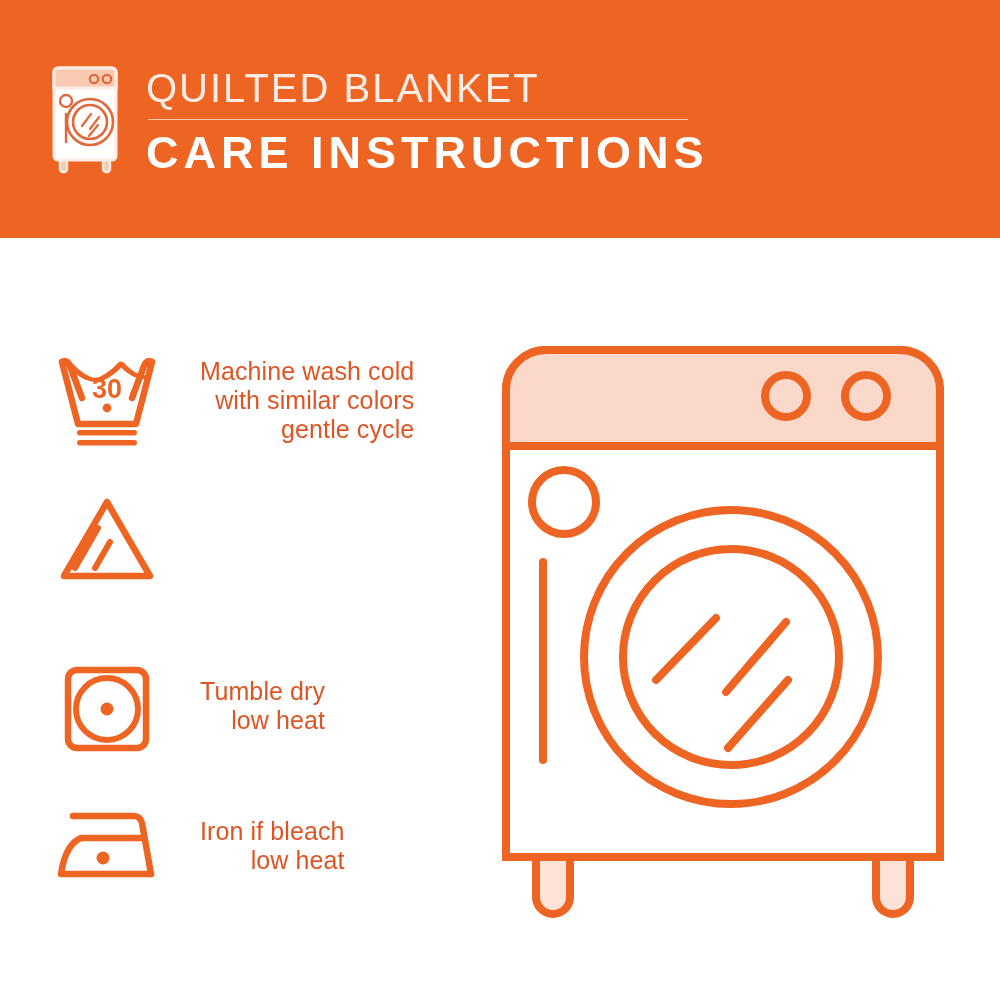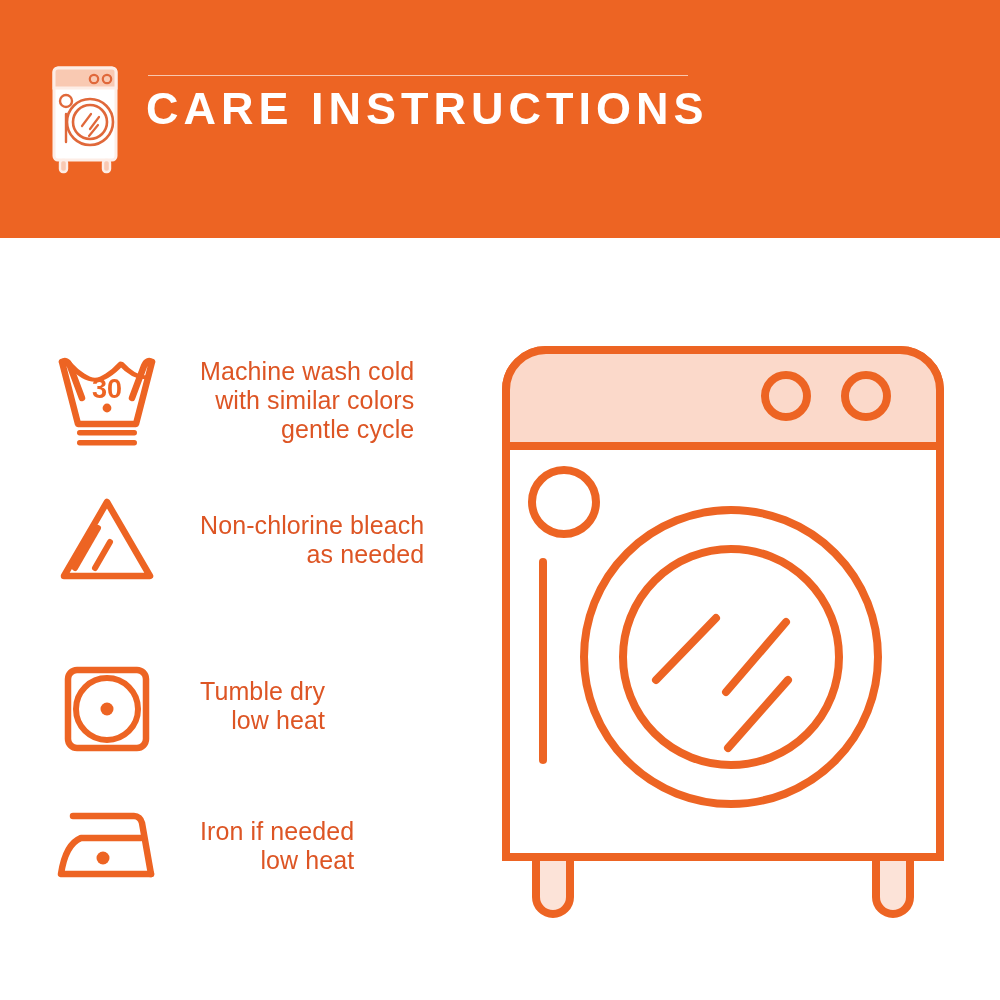--- a/index.html
+++ b/index.html
@@ -141,20 +141,21 @@
 
         <line x1="38" y1="66" x2="47" y2="54" stroke="#E0683A" stroke-width="2.2" stroke-linecap="round"></line>
         <line x1="46" y1="69" x2="55" y2="57" stroke="#E0683A" stroke-width="2.2" stroke-linecap="round"></line>
         <line x1="45" y1="76" x2="54" y2="65" stroke="#E0683A" stroke-width="2.2" stroke-linecap="round"></line>
 
         <rect x="16" y="100" width="7" height="12" rx="3" fill="#F9C9B2" stroke="#FDEDE6" stroke-width="2.4"></rect>
         <rect x="59" y="100" width="7" height="12" rx="3" fill="#F9C9B2" stroke="#FDEDE6" stroke-width="2.4"></rect>
       </svg>
 
       <div class="header-text">
+        <div class="title-line1">QUILTED BLANKET</div>
         <div class="title-rule"></div>
         <div class="title-line2">CARE INSTRUCTIONS</div>
       </div>
     </div>
   </div>
 
   <div class="care-list">
 
     <div class="care-row r0">
       <div class="care-symbol">
@@ -182,22 +183,20 @@
     <div class="care-row r1">
       <div class="care-symbol">
         <svg viewBox="0 0 104 96" width="104" height="96">
 
           <path d="M52 10 L95 84 H9 Z" fill="none" stroke="#ED6423" stroke-width="6.5" stroke-linejoin="round"></path>
 
           <path d="M43 36 L20 76" fill="none" stroke="#ED6423" stroke-width="6" stroke-linecap="round"></path>
           <path d="M55 50 L40 76" fill="none" stroke="#ED6423" stroke-width="6" stroke-linecap="round"></path>
         </svg>
       </div>
-      <div class="care-label">Non-chlorine bleach
-as needed</div>
     </div>
 
     <div class="care-row r2">
       <div class="care-symbol">
         <svg viewBox="0 0 104 96" width="104" height="96">
           <rect x="13" y="12" width="78" height="78" rx="9" ry="9" fill="none" stroke="#ED6423" stroke-width="6.5"></rect>
           <circle cx="52" cy="51" r="31" fill="none" stroke="#ED6423" stroke-width="6"></circle>
           <circle cx="52" cy="51" r="6.5" fill="#ED6423"></circle>
         </svg>
       </div>
@@ -209,21 +208,21 @@
       <div class="care-symbol">
         <svg viewBox="0 0 104 96" width="104" height="96">
 
           <path d="M18 18 H79 C83 18 86 21 87 25 L96 76" fill="none" stroke="#ED6423" stroke-width="6.5" stroke-linecap="round" stroke-linejoin="round"></path>
 
           <path d="M26 40 H86
                    M26 40 C16 44 9 56 6 76 H96" fill="none" stroke="#ED6423" stroke-width="6.5" stroke-linecap="round" stroke-linejoin="round"></path>
           <circle cx="48" cy="60" r="6.5" fill="#ED6423"></circle>
         </svg>
       </div>
-      <div class="care-label">Iron if needed
+      <div class="care-label">Iron if bleach
 low heat</div>
     </div>
   </div>
 
   <svg class="machine" viewBox="0 0 470 600">
 
     <path d="M18 60 a40 40 0 0 1 40 -40 h354 a40 40 0 0 1 40 40 v467 h-434 z" fill="#FFFFFF" stroke="#ED6423" stroke-width="8"></path>
 
     <path d="M18 60 a40 40 0 0 1 40 -40 h354 a40 40 0 0 1 40 40 v56 h-434 z" fill="#FBD9CA" stroke="#ED6423" stroke-width="8"></path>
 

